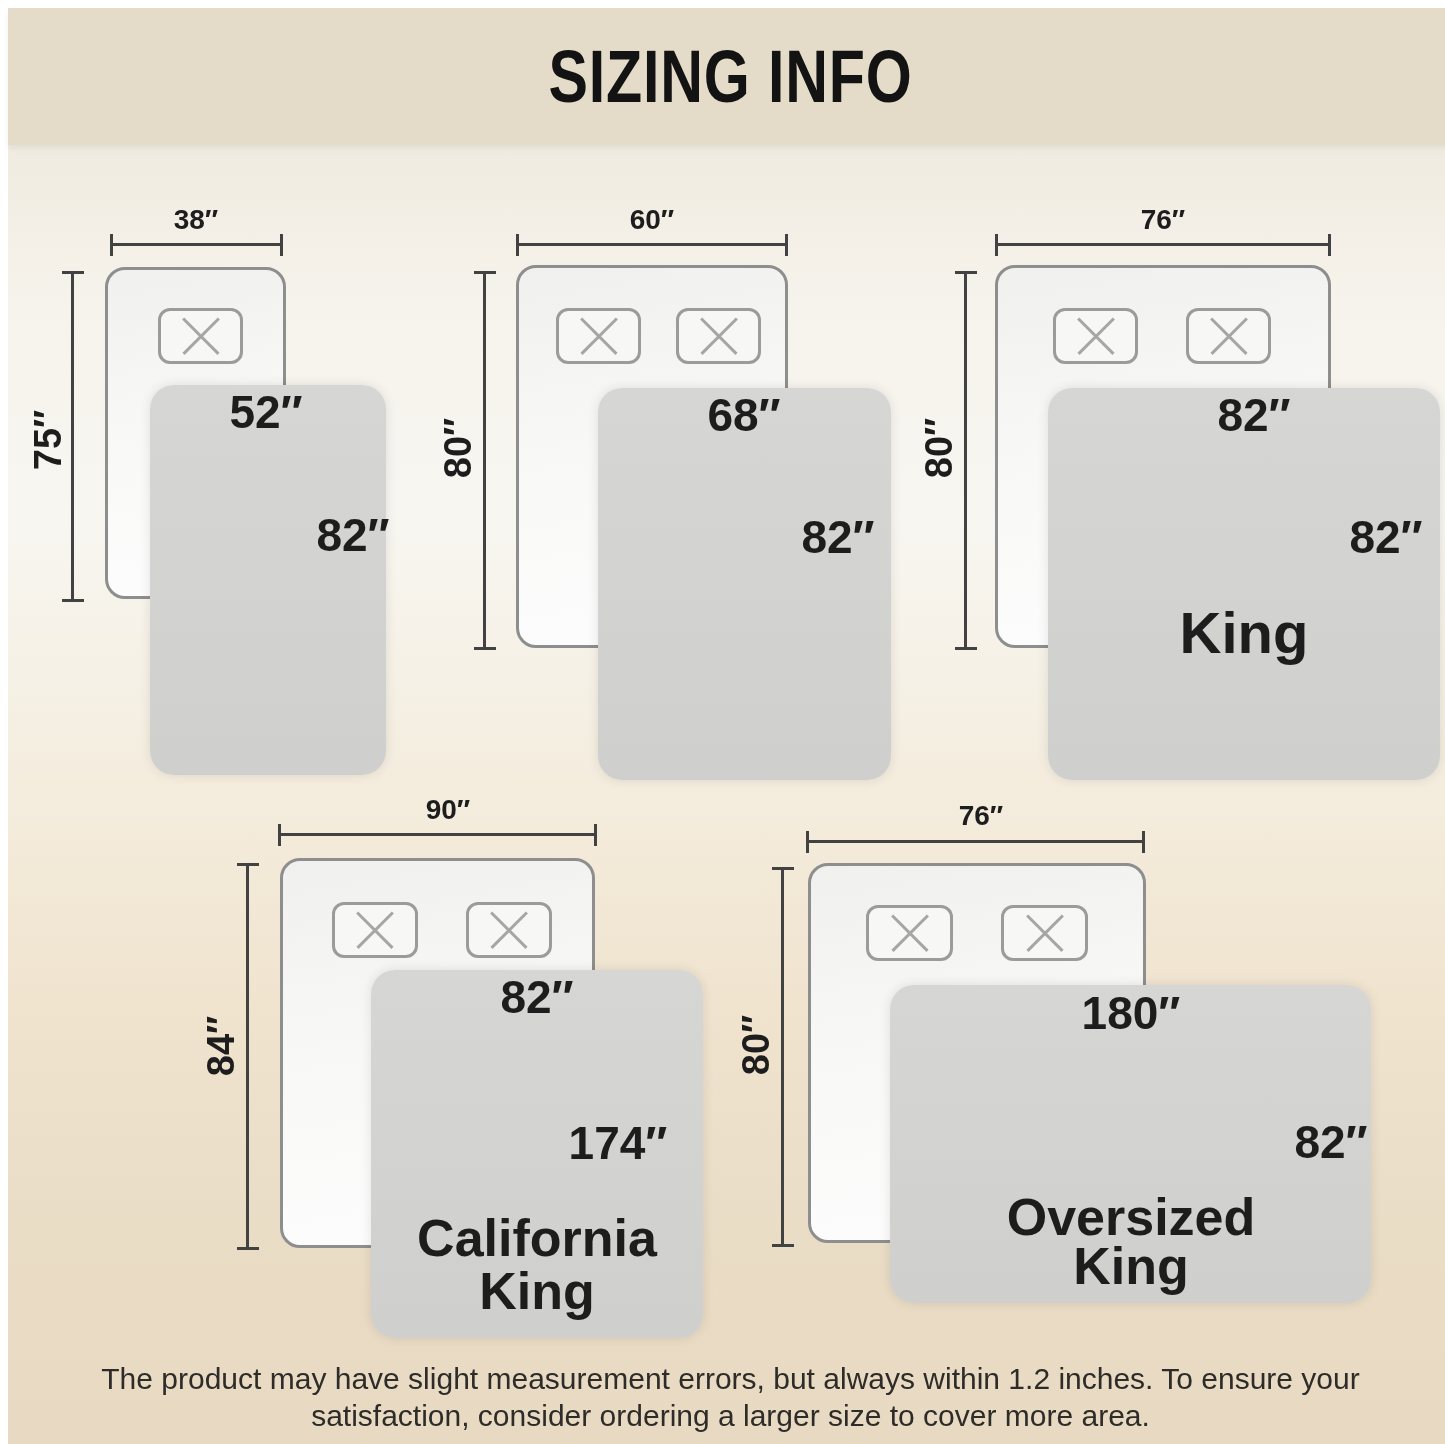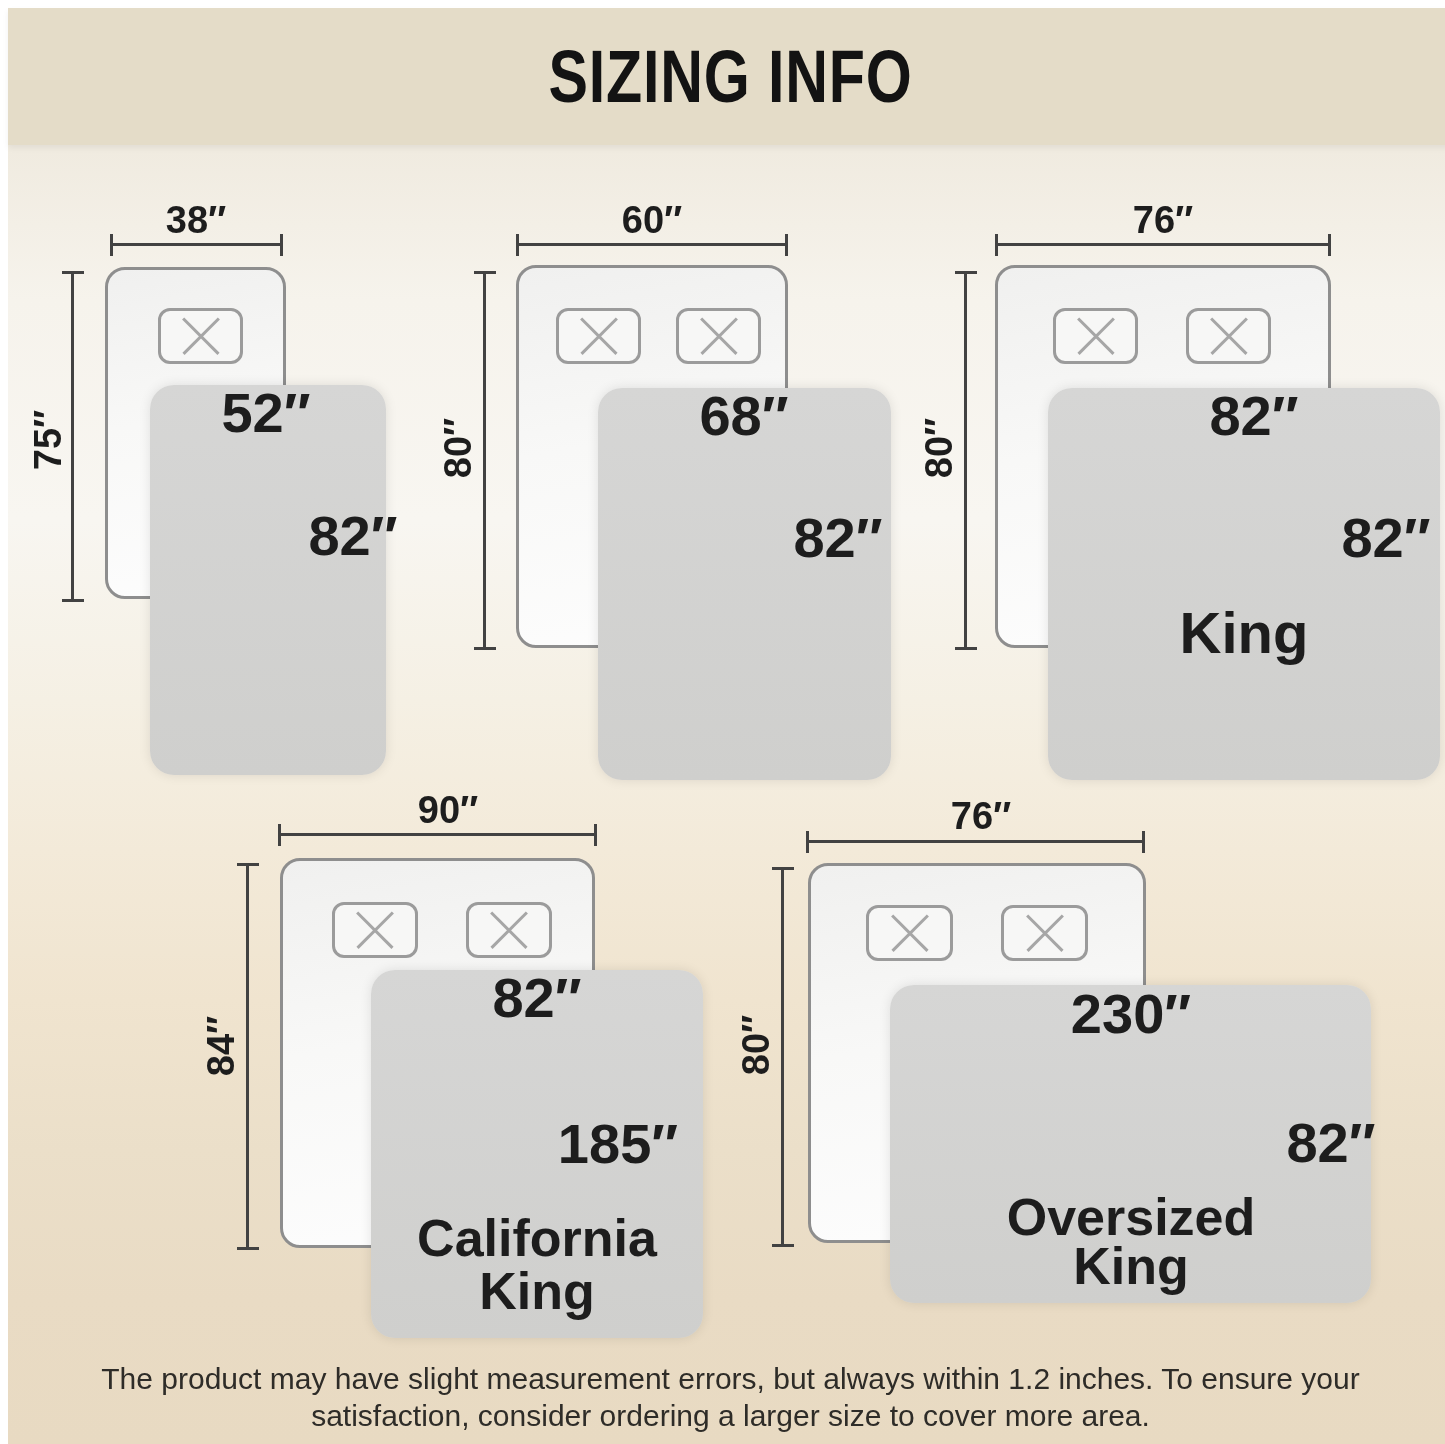--- a/index.html
+++ b/index.html
@@ -41,24 +41,24 @@
   .dim-h::before, .dim-h::after { content:""; position:absolute; width:3px; height:22px;
     background:#424242; top:-9.5px; }
   .dim-h::before { left:0; } .dim-h::after { right:0; }
 
   .dim-v { position:absolute; width:3px; background:#424242; }
   .dim-v::before, .dim-v::after { content:""; position:absolute; height:3px; width:22px;
     background:#424242; left:-9.5px; }
   .dim-v::before { top:0; } .dim-v::after { bottom:0; }
 
   .num { position:absolute; transform:translate(-50%,-50%); font-weight:700;
-    font-size:38px; white-space:nowrap; color:#1d1d1d; }
+    font-size:28px; white-space:nowrap; color:#1d1d1d; }
   .vnum { position:absolute; transform:translate(-50%,-50%) rotate(-90deg);
     font-weight:700; font-size:38px; white-space:nowrap; color:#1d1d1d; }
-  .bignum { font-size:56px; }
+  .bignum { font-size:46px; }
   .name  { font-size:58px; }
   .nameline { font-size:52px; }
 
   .disclaimer { position:absolute; left:0; top:1360px; width:1445px;
     text-align:center; font-size:30px; line-height:37px; color:#2e2c28; }
 </style>
 </head>
 <body>
 
 <div class="page">
@@ -128,40 +128,40 @@
     <div class="bed" style="left:272px; top:858px; width:315px; height:390px">
       <div class="pillow" style="left:49px; top:41px; width:86px; height:56px">
         <div class="x-icon"></div>
       </div>
       <div class="pillow" style="left:183px; top:41px; width:86px; height:56px">
         <div class="x-icon"></div>
       </div>
     </div>
     <div class="blanket" style="left:363px; top:970px; width:332px; height:368px"></div>
     <div class="num bignum" style="left:529px; top:997px">82″</div>
-    <div class="num bignum" style="left:610px; top:1143px">185″</div>
+    <div class="num bignum" style="left:610px; top:1143px">174″</div>
     <div class="num nameline" style="left:529px; top:1238px">California</div>
     <div class="num nameline" style="left:529px; top:1291px">King</div>
   </div>
 
   <div class="diagram">
     <div class="dim-h" style="left:798px; top:840px; width:339px"></div>
     <div class="num" style="left:973px; top:816px">76″</div>
     <div class="dim-v" style="left:773px; top:867px; height:380px"></div>
     <div class="vnum" style="left:748px; top:1045px">80″</div>
     <div class="bed" style="left:800px; top:863px; width:338px; height:380px">
       <div class="pillow" style="left:55px; top:39px; width:87px; height:56px">
         <div class="x-icon"></div>
       </div>
       <div class="pillow" style="left:190px; top:39px; width:87px; height:56px">
         <div class="x-icon"></div>
       </div>
     </div>
     <div class="blanket" style="left:882px; top:985px; width:481px; height:318px"></div>
-    <div class="num bignum" style="left:1123px; top:1013px">230″</div>
+    <div class="num bignum" style="left:1123px; top:1013px">180″</div>
     <div class="num bignum" style="left:1323px; top:1142px">82″</div>
     <div class="num nameline" style="left:1123px; top:1217px">Oversized</div>
     <div class="num nameline" style="left:1123px; top:1266px">King</div>
   </div>
 
   <div class="disclaimer">
     <div>The product may have slight measurement errors, but always within 1.2 inches. To ensure your</div>
     <div>satisfaction, consider ordering a larger size to cover more area.</div>
   </div>
 </div>

